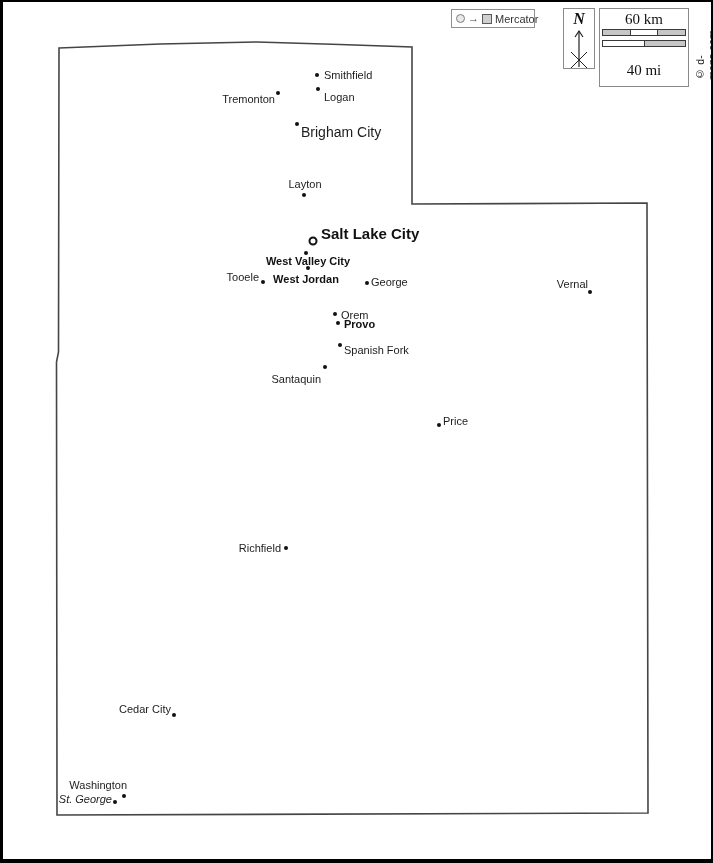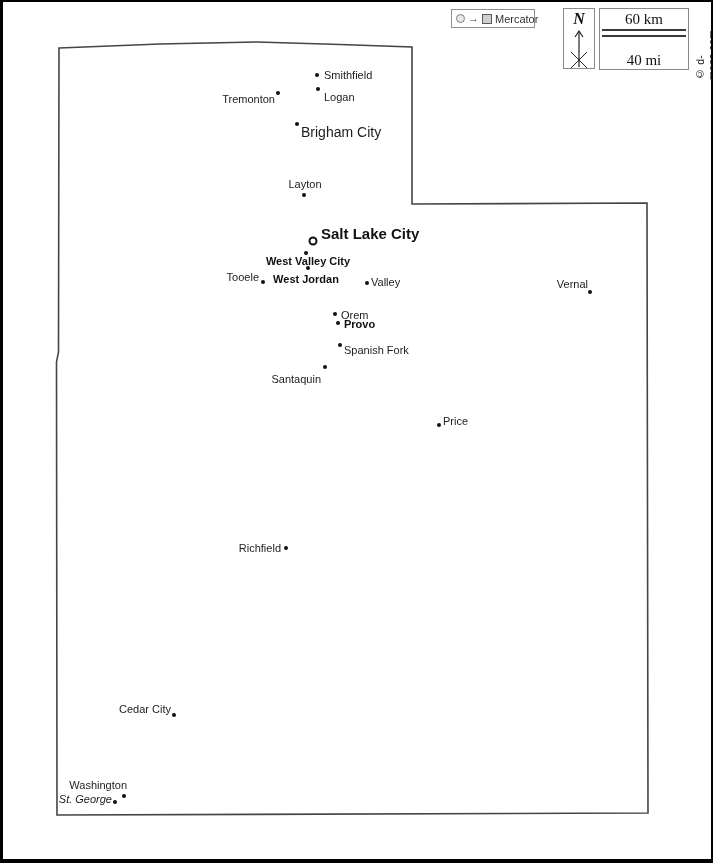--- a/index.html
+++ b/index.html
@@ -30,21 +30,21 @@
   .legend-arrow{font-size:11px;color:#444;line-height:1;flex:none;}
   .square-icon{width:10px;height:10px;border:1px solid #5a5a5a;background:#cfcfcf;
                box-sizing:border-box;flex:none;}
 
   .compass-box{position:absolute;left:563px;top:8px;width:32px;height:61px;
                box-sizing:border-box;border:1px solid #8a8a8a;background:#fff;z-index:3;
                display:flex;flex-direction:column;align-items:center;}
   .north-label{font-family:"Liberation Serif",serif;font-style:italic;font-weight:bold;
                font-size:16px;color:#111;margin-top:1px;line-height:1.1;}
 
-  .scale-box{position:absolute;left:599px;top:8px;width:90px;height:62px;
+  .scale-box{position:absolute;left:599px;top:8px;width:90px;height:79px;
              box-sizing:border-box;border:1px solid #8a8a8a;background:#fff;z-index:3;
              display:flex;flex-direction:column;align-items:center;
              font-family:"Liberation Serif",serif;font-size:15px;color:#111;}
   .scale-text{line-height:1;margin:3px 0 2px 0;}
   .scale-text.bottom{margin-top:16px;}
   .scale-bar{width:82px;height:5px;border:1px solid #3a3a3a;box-sizing:content-box;
              display:flex;}
   .scale-bar span{flex:1;height:100%;}
   .scale-bar span + span{border-left:1px solid #3a3a3a;}
   .scale-bar.mi{margin-top:4px;}
@@ -75,21 +75,21 @@
       <div class="city-label align-center" style="left: 305px; top: 184px; font-size: 11px;">Layton</div>
       <div class="city-ring" style="left: 313px; top: 241px;"></div>
       <div class="city-label align-left bold" style="left: 321px; top: 233px; font-size: 15px;">Salt Lake City</div>
       <div class="city-dot" style="left: 306px; top: 253px;"></div>
       <div class="city-label align-center bold" style="left: 308px; top: 261px; font-size: 11px;">West Valley City</div>
       <div class="city-dot" style="left: 308px; top: 268px;"></div>
       <div class="city-label align-center bold" style="left: 306px; top: 279px; font-size: 11px;">West Jordan</div>
       <div class="city-dot" style="left: 263px; top: 282px;"></div>
       <div class="city-label align-right" style="left: 259px; top: 277px; font-size: 11px;">Tooele</div>
       <div class="city-dot" style="left: 367px; top: 283px;"></div>
-      <div class="city-label align-left" style="left: 371px; top: 282px; font-size: 11px;">Valley</div>
+      <div class="city-label align-left" style="left: 371px; top: 282px; font-size: 11px;">George</div>
       <div class="city-dot" style="left: 335px; top: 314px;"></div>
       <div class="city-label align-left" style="left: 341px; top: 315px; font-size: 11px;">Orem</div>
       <div class="city-dot" style="left: 338px; top: 323px;"></div>
       <div class="city-label align-left bold" style="left: 344px; top: 324px; font-size: 11px;">Provo</div>
       <div class="city-dot" style="left: 340px; top: 345px;"></div>
       <div class="city-label align-left" style="left: 344px; top: 350px; font-size: 11px;">Spanish Fork</div>
       <div class="city-dot" style="left: 325px; top: 367px;"></div>
       <div class="city-label align-right" style="left: 321px; top: 366px; font-size: 11px; margin-top: 13px;">Santaquin</div>
       <div class="city-dot" style="left: 439px; top: 425px;"></div>
       <div class="city-label align-left" style="left: 443px; top: 421px; font-size: 11px;">Price</div>

